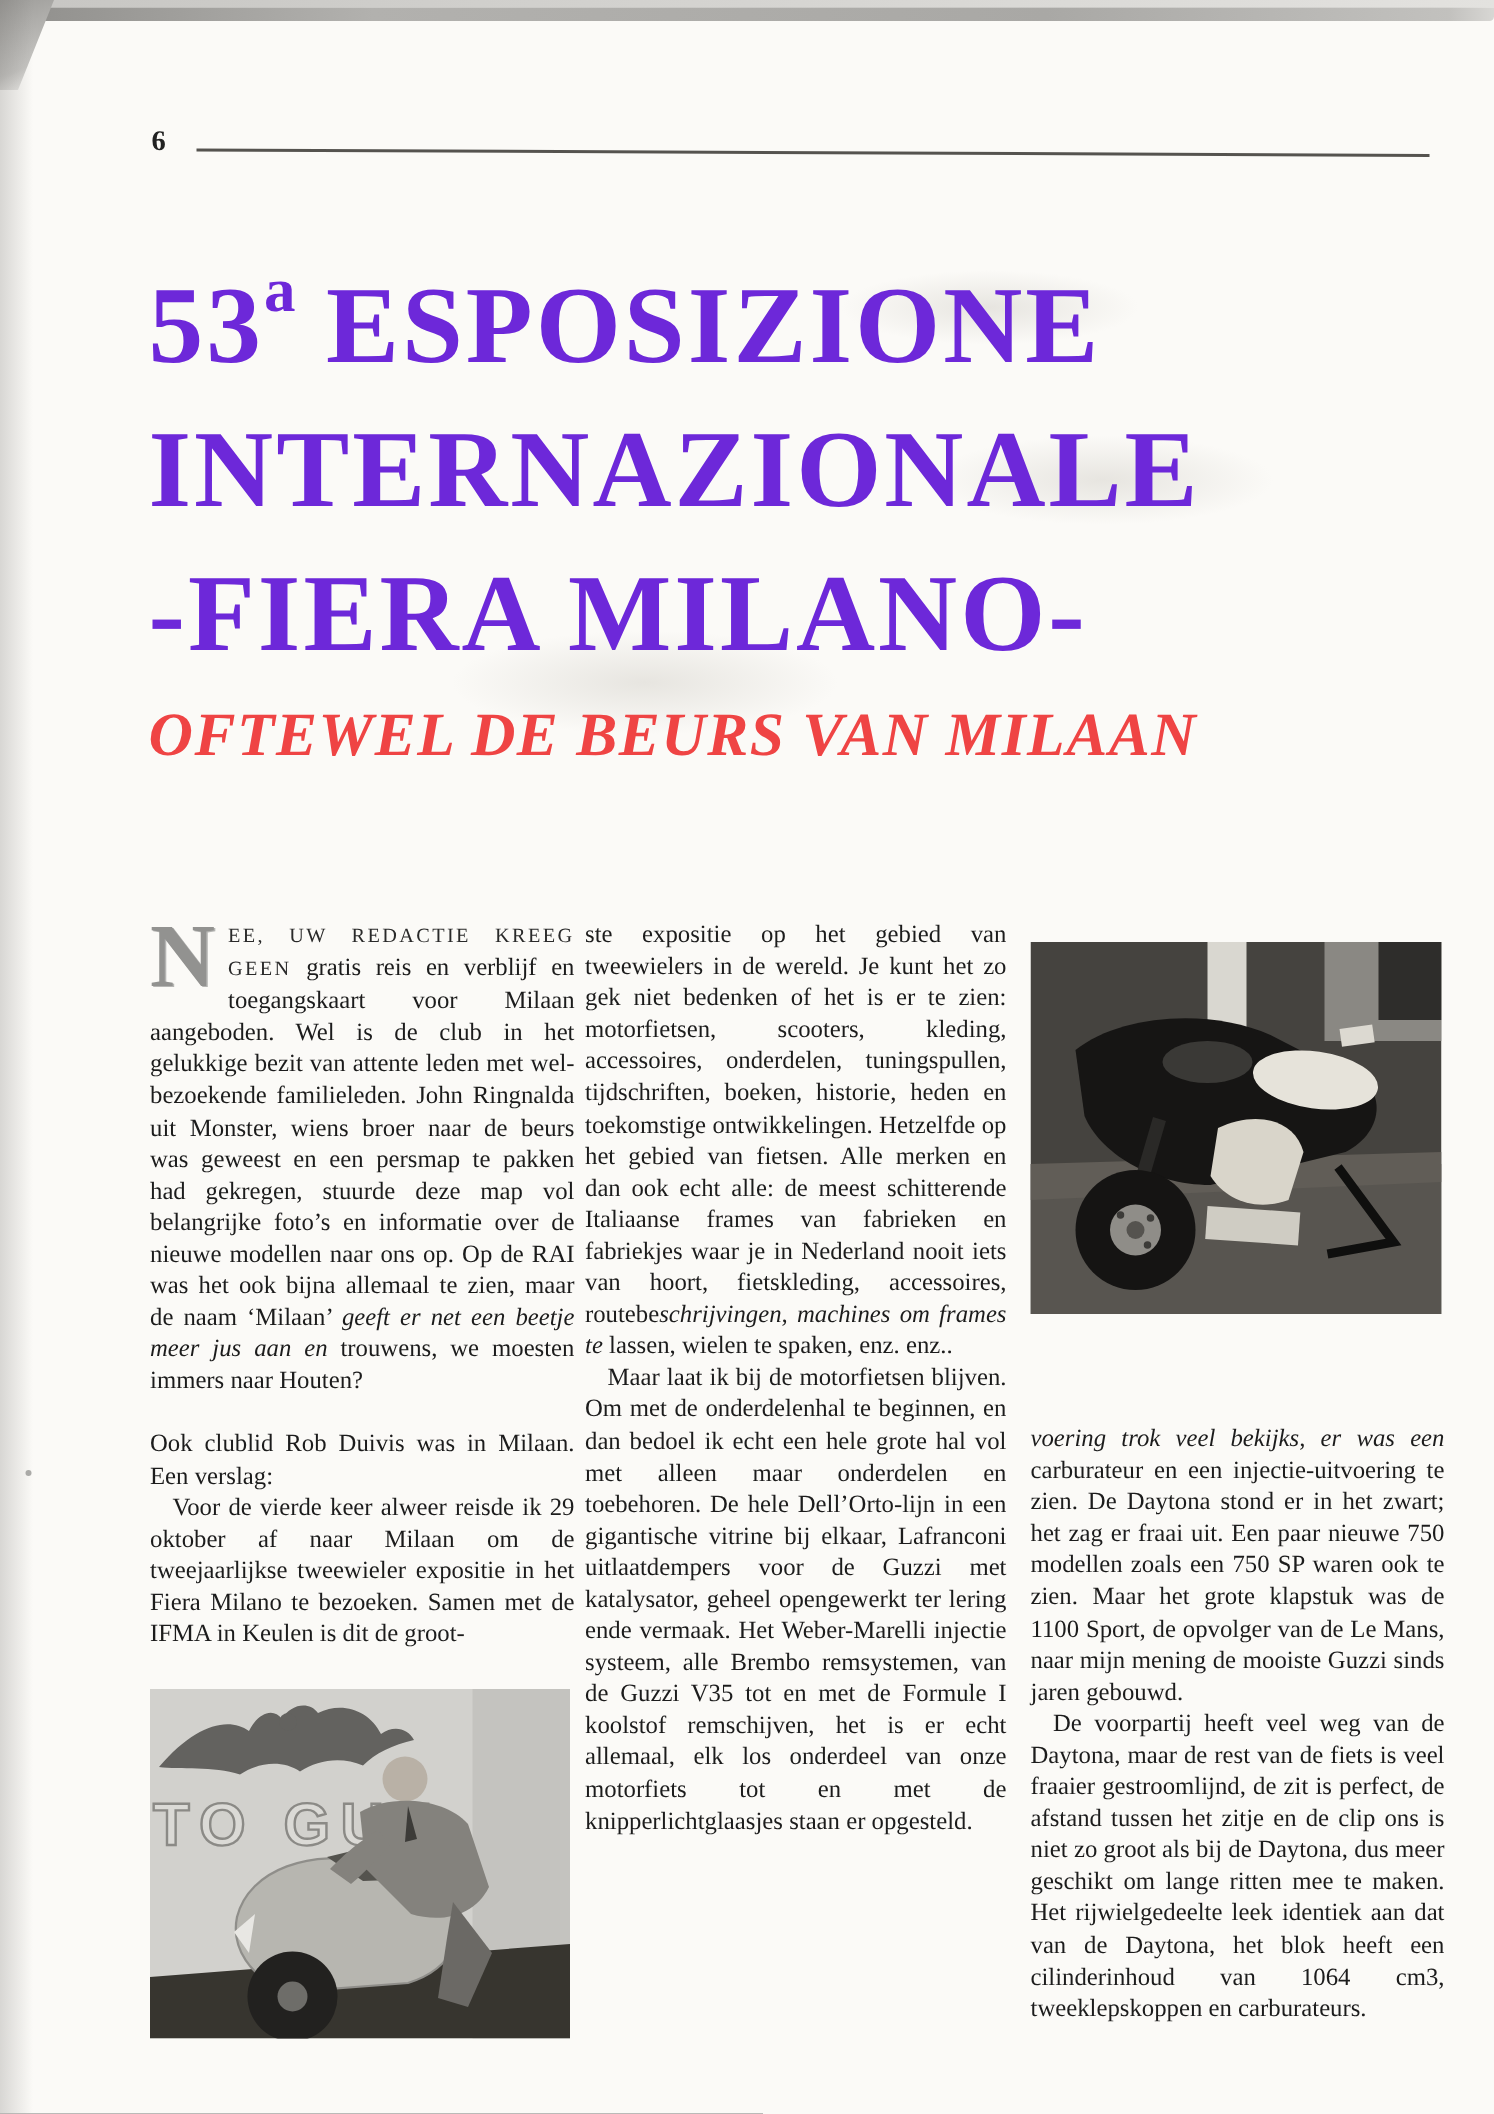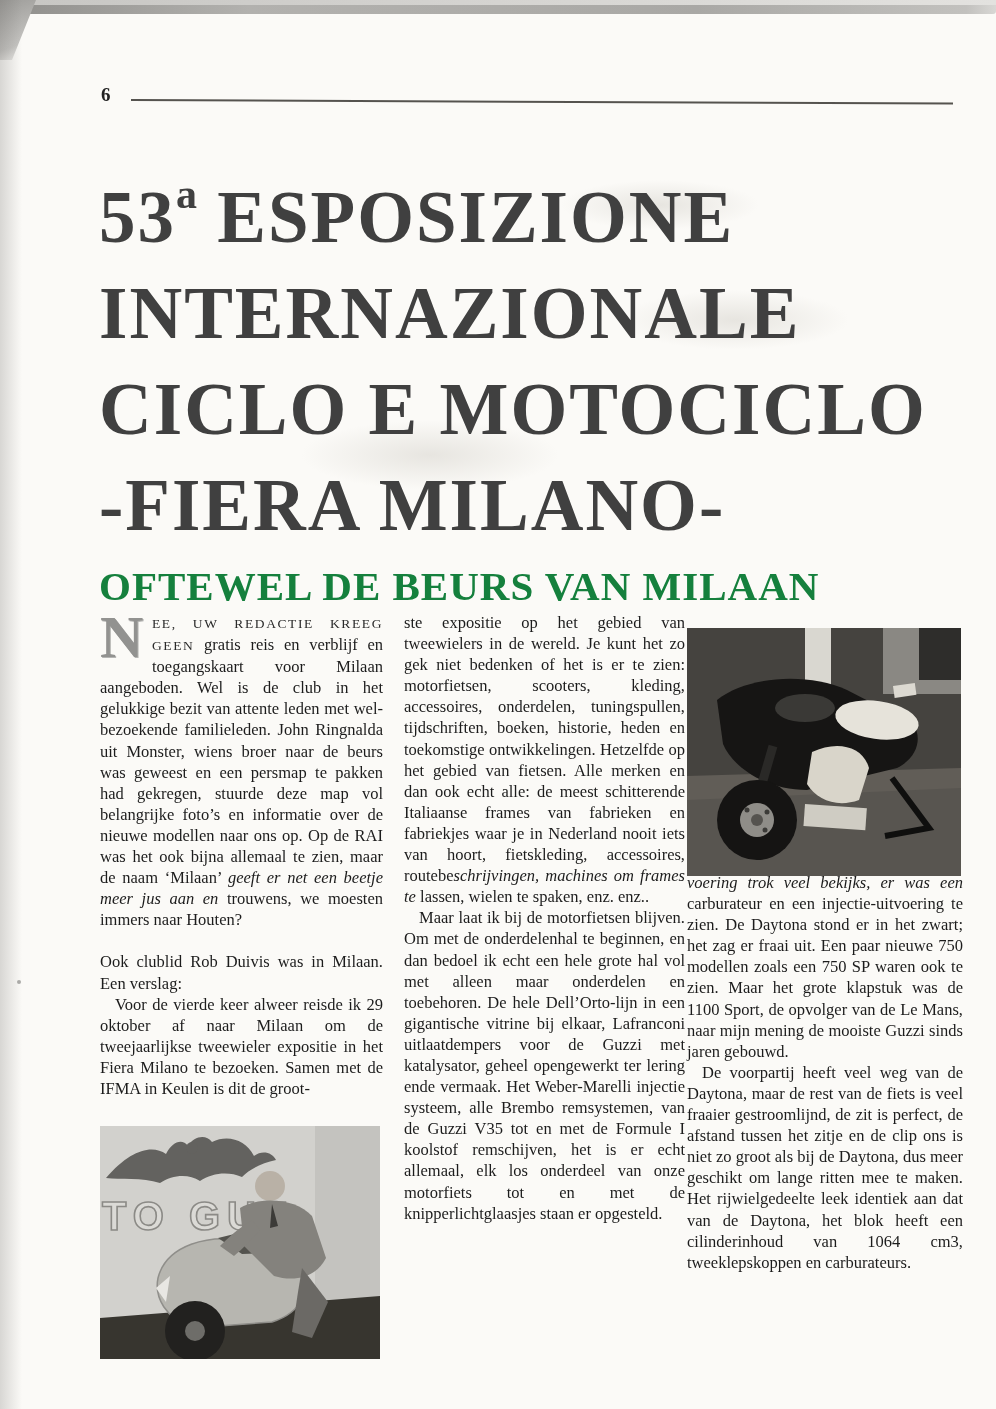--- a/index.html
+++ b/index.html
@@ -50,40 +50,40 @@
   }
   .header-rule{
     position:absolute;left:131px;top:99px;width:822px;height:2px;
     background:#55534f;
     transform:rotate(.25deg);transform-origin:left center;
   }
 
   
   .headline{position:absolute;left:99px;top:146px;width:862px;}
   .hl-line{
-    font-weight:bold;color:#404040;
+    font-weight:bold;color:#6d28d9;
     font-size:73px;line-height:96px;
     letter-spacing:2px;white-space:nowrap;
   }
   .hl-sup{font-size:42px;letter-spacing:0;vertical-align:34px;font-weight:bold;}
   .hl-sub{
-    font-weight:bold;color:#15803d;
+    font-weight:bold;color:#ef4444;
     font-size:41px;line-height:56px;letter-spacing:1px;
-    margin-top:4px;white-space:nowrap;
+    margin-top:4px;white-space:nowrap;font-style:italic;
   }
 
   
   .col{
     position:absolute;top:612px;width:283px;
     font-size:16.5px;line-height:21.1px;
     text-align:justify;
   }
   .col.c1{left:100px;}
-  .col.c2{left:404px;width:281px;}
-  .col.c3{left:687px;top:872px;width:276px;font-family:Liberation Serif, serif;}
+  .col.c2{left:390px;width:281px;}
+  .col.c3{left:687px;top:948px;width:276px;font-family:Liberation Serif, serif;}
   .body-p{margin:0;}
   .body-p.indent{text-indent:15px;}
   .body-p.spaced{margin-top:21px;}
   .ital{font-style:italic;}
   .dropcap{
     float:left;
     font-size:60px;line-height:44px;
     width:46px;height:44px;
     margin:3px 6px 0 0;
     font-weight:bold;color:#929290;
@@ -112,21 +112,20 @@
   <div class="ghost g1"></div>
   <div class="ghost g2"></div>
   <div class="ghost g3"></div>
 
   <div class="page-number">6</div>
   <div class="header-rule"></div>
 
   <div class="headline">
     <div class="hl-line"><span>53</span><sup class="hl-sup">a</sup><span> ESPOSIZIONE</span></div>
     <div class="hl-line">INTERNAZIONALE</div>
-    <div class="hl-line">CICLO E MOTOCICLO</div>
     <div class="hl-line">-FIERA MILANO-</div>
     <div class="hl-sub">OFTEWEL DE BEURS VAN MILAAN</div>
   </div>
 
   <div class="col c1">
       <p class="body-p"><span class="dropcap">N</span><span class="smallcaps">EE, UW REDACTIE KREEG GEEN</span><span> gratis reis en verblijf en toegangskaart voor Milaan aangeboden. Wel is de club in het gelukkige bezit van attente leden met wel-bezoekende familieleden. John Ringnalda uit Monster, wiens broer naar de beurs was geweest en een persmap te pakken had gekregen, stuurde deze map vol belangrijke foto’s en informatie over de nieuwe modellen naar ons op. Op de RAI was het ook bijna allemaal te zien, maar de naam ‘Milaan’ </span><span class="ital">geeft er net een beetje meer jus aan en </span><span>trouwens, we moesten immers naar Houten?</span></p>
       <p class="body-p spaced"><span>Ook clublid Rob Duivis was in Milaan. Een verslag:</span></p>
       <p class="body-p indent"><span>Voor de vierde keer alweer reisde ik 29 oktober af naar Milaan om de tweejaarlijkse tweewieler expositie in het Fiera Milano te bezoeken. Samen met de IFMA in Keulen is dit de groot-</span></p>
     </div>
   <div class="col c2">

